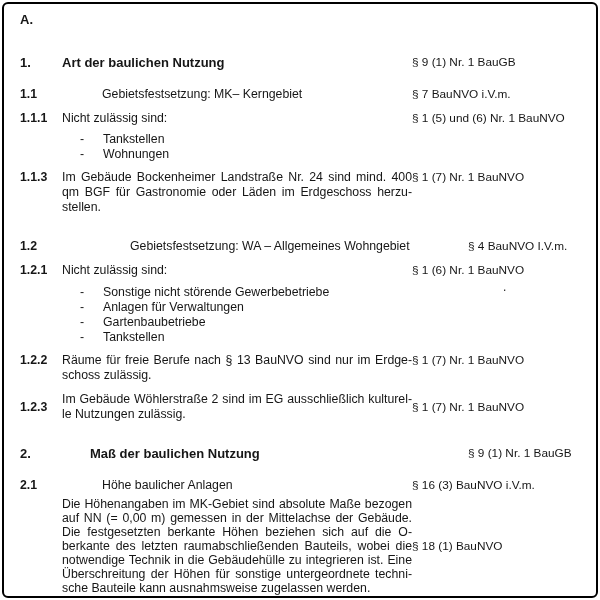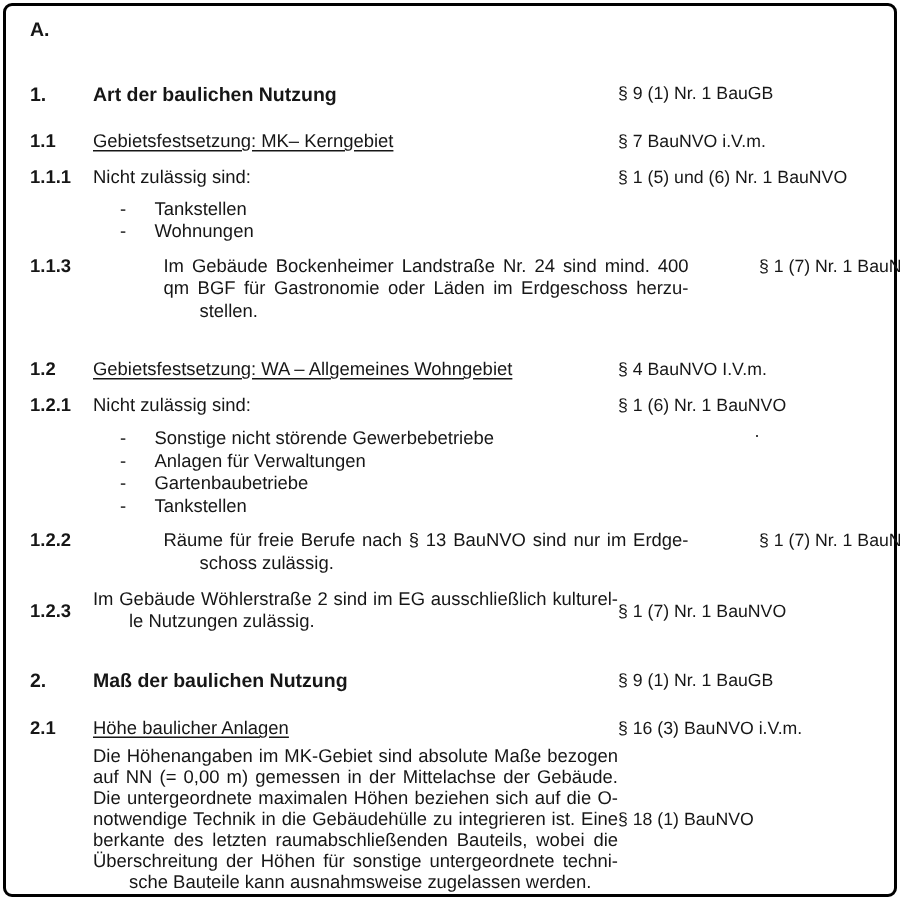--- a/index.html
+++ b/index.html
@@ -17,29 +17,29 @@
   }
   .doc {
     position: absolute; inset: 0;
     padding: 12px 10px 0 20px;
   }
   .row { display: flex; align-items: flex-start; }
   .col-num { width: 42px; flex: 0 0 42px; font-size: 12.3px; line-height: 15px; font-weight: bold; }
   .col-txt { width: 350px; flex: 0 0 350px; font-size: 12.3px; line-height: 15px; }
   .col-ref { flex: 1; font-size: 11.8px; line-height: 15px; white-space: nowrap; }
   .hd .col-num, .hd .col-txt { font-weight: bold; font-size: 13px; }
-  .ul-title { text-decoration: underline; text-underline-offset: 2px; }
+  .ul-title { text-underline-offset: 2px; margin-left: 40px; }
   .jline { text-align: justify; text-align-last: justify; }
-  .jlast { text-align: left; margin-left: 24px; }
+  .jlast { text-align: left; }
   .para14 .col-txt { line-height: 14px; }
   .bullet { display: flex; padding-left: 18px; }
   .bdash { width: 23px; flex: 0 0 23px; }
-  .mt28 { margin-top: 28px; } .mt24 { margin-top: 24px; }
+  .mt28 { margin-top: 28px; } .mt24 { margin-top: 24px; gap: 28px; }
   .mt17 { margin-top: 17px; } .mt9 { margin-top: 9px; align-items: center; }
-  .mt8 { margin-top: 8px; gap: 47px; }  .mt7 { margin-top: 7px; }
+  .mt8 { margin-top: 8px; }  .mt7 { margin-top: 7px; }
   .mt6 { margin-top: 6px; }  .mt4 { margin-top: 4px; align-items: center; }
   .artifact { position: absolute; left: 503px; top: 280px; font-size: 12px; color: #222; }
 </style>
 </head>
 <body>
 
 <div class="frame"></div>
 
 <div class="doc">
 
@@ -154,23 +154,23 @@
     <div class="col-num">2.1</div>
     <div class="col-txt"><span class="ul-title">Höhe baulicher Anlagen</span></div>
     <div class="col-ref">§ 16 (3) BauNVO i.V.m.</div>
   </div>
 
   <div class="row mt4 para14">
     <div class="col-num"></div>
     <div class="col-txt">
       <div class="jline">Die Höhenangaben im MK-Gebiet sind absolute Maße bezogen</div>
       <div class="jline">auf NN (= 0,00 m) gemessen in der Mittelachse der Gebäude.</div>
-      <div class="jline">Die untergeordnete maximalen Höhen beziehen sich auf die O-</div>
+      <div class="jline">Die festgesetzten berkante Höhen beziehen sich auf die O-</div>
+      <div class="jline">berkante des letzten raumabschließenden Bauteils, wobei die</div>
       <div class="jline">notwendige Technik in die Gebäudehülle zu integrieren ist. Eine</div>
-      <div class="jline">berkante des letzten raumabschließenden Bauteils, wobei die</div>
       <div class="jline">Überschreitung der Höhen für sonstige untergeordnete techni-</div>
       <div class="jlast">sche Bauteile kann ausnahmsweise zugelassen werden.</div>
     </div>
     <div class="col-ref">§ 18 (1) BauNVO</div>
   </div>
 
 </div>
 
 <span class="artifact">.</span>
 

